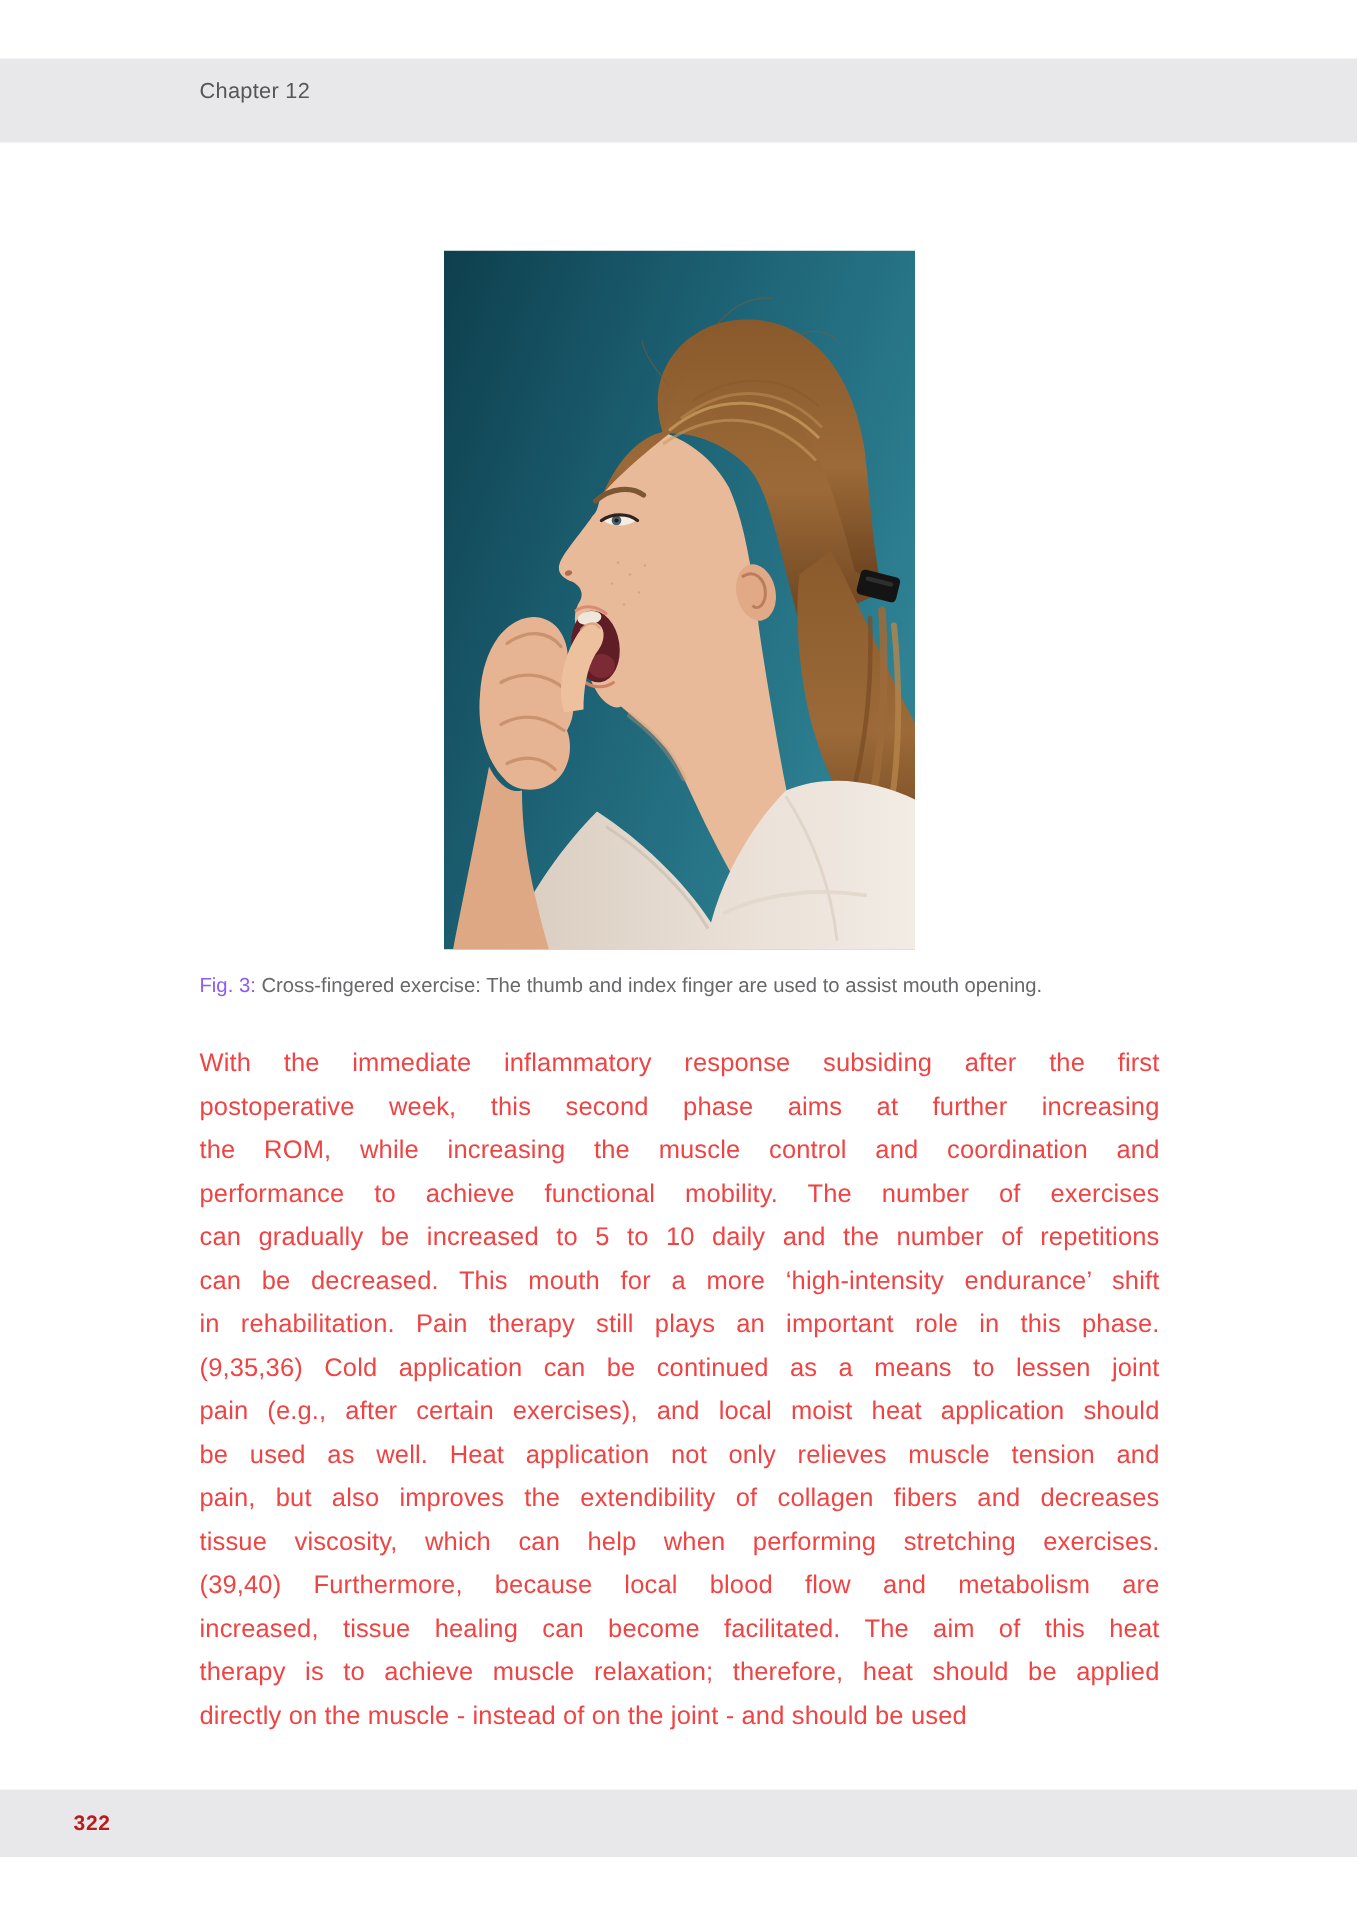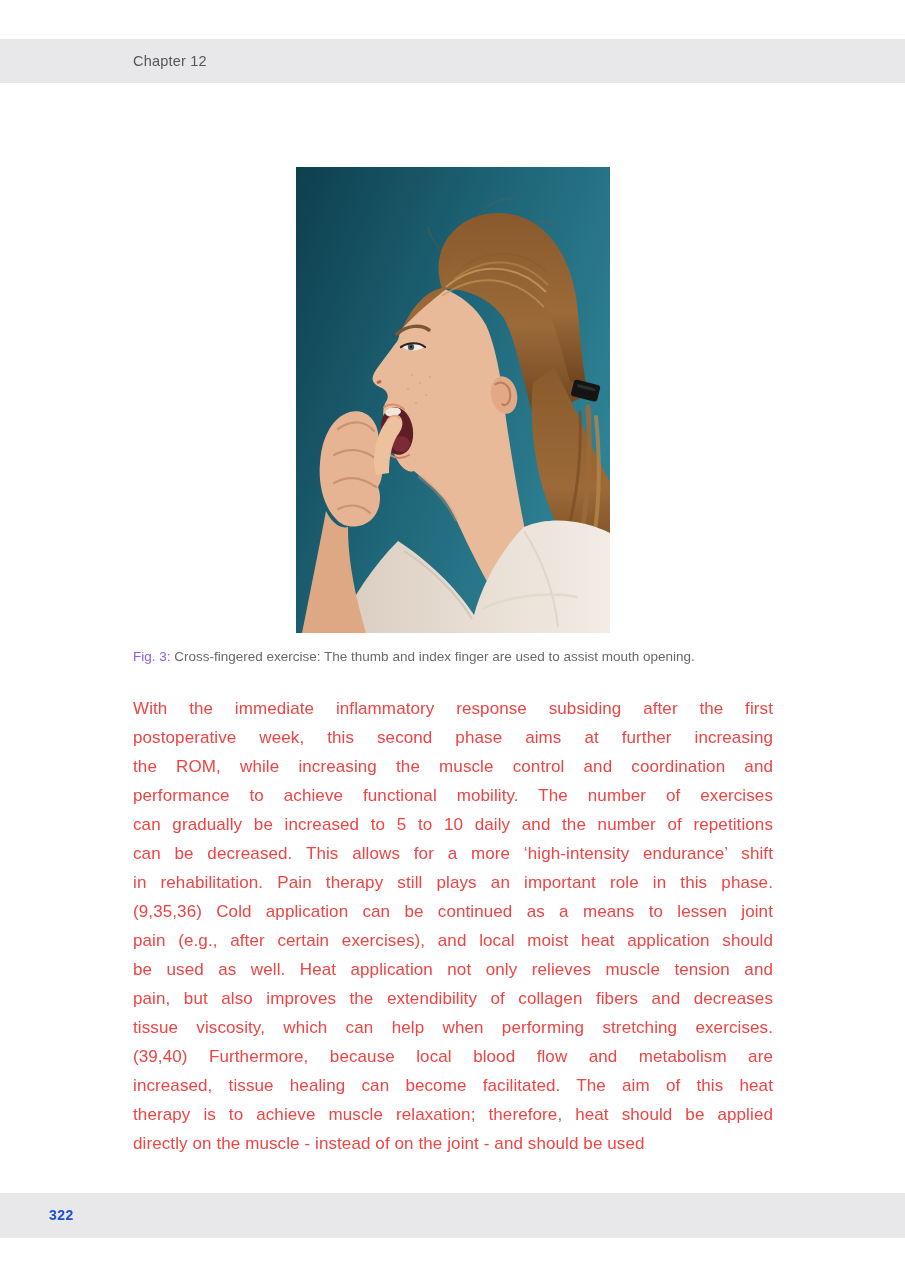--- a/index.html
+++ b/index.html
@@ -8,21 +8,21 @@
     width: 905px;
     height: 1280px;
     background: #ffffff;
     overflow: hidden;
     font-family: "Liberation Sans", sans-serif;
   }
   .topbar {
     position: absolute;
     left: 0; right: 0;
     top: 39px;
-    height: 44px;
+    height: 56px;
     background: #e8e8ea;
   }
   .topbar .chapter {
     position: absolute;
     left: 133px;
     top: 0;
     line-height: 44px;
     font-size: 14.5px;
     color: #56565a;
     letter-spacing: 0.2px;
@@ -80,21 +80,21 @@
     height: 45px;
     background: #e8e8ea;
   }
   .bottombar .pagenum {
     position: absolute;
     left: 49px;
     top: 0;
     line-height: 45px;
     font-size: 14px;
     font-weight: 700;
-    color: #1d4ed8;
+    color: #b91c1c;
     letter-spacing: 0.5px;
     text-align: center;
   }
 </style>
 </head>
 <body>
 
 <div class="page">
 
   <div class="topbar">
@@ -237,21 +237,21 @@
     <span class="cap-label">Fig. 3:</span>
     <span class="cap-text">Cross-fingered exercise: The thumb and index finger are used to assist mouth opening.</span>
   </div>
 
   <div class="bodytext" id="body-paragraph">
       <div class="bline">With the immediate inflammatory response subsiding after the first</div>
       <div class="bline">postoperative week, this second phase aims at further increasing</div>
       <div class="bline">the ROM, while increasing the muscle control and coordination and</div>
       <div class="bline">performance to achieve functional mobility. The number of exercises</div>
       <div class="bline">can gradually be increased to 5 to 10 daily and the number of repetitions</div>
-      <div class="bline">can be decreased. This allows for a more ‘high-intensity endurance’ shift</div>
+      <div class="bline">can be decreased. This mouth for a more ‘high-intensity endurance’ shift</div>
       <div class="bline">in rehabilitation. Pain therapy still plays an important role in this phase.</div>
       <div class="bline">(9,35,36) Cold application can be continued as a means to lessen joint</div>
       <div class="bline">pain (e.g., after certain exercises), and local moist heat application should</div>
       <div class="bline">be used as well. Heat application not only relieves muscle tension and</div>
       <div class="bline">pain, but also improves the extendibility of collagen fibers and decreases</div>
       <div class="bline">tissue viscosity, which can help when performing stretching exercises.</div>
       <div class="bline">(39,40) Furthermore, because local blood flow and metabolism are</div>
       <div class="bline">increased, tissue healing can become facilitated. The aim of this heat</div>
       <div class="bline">therapy is to achieve muscle relaxation; therefore, heat should be applied</div>
       <div class="bline last">directly on the muscle - instead of on the joint - and should be used</div>

